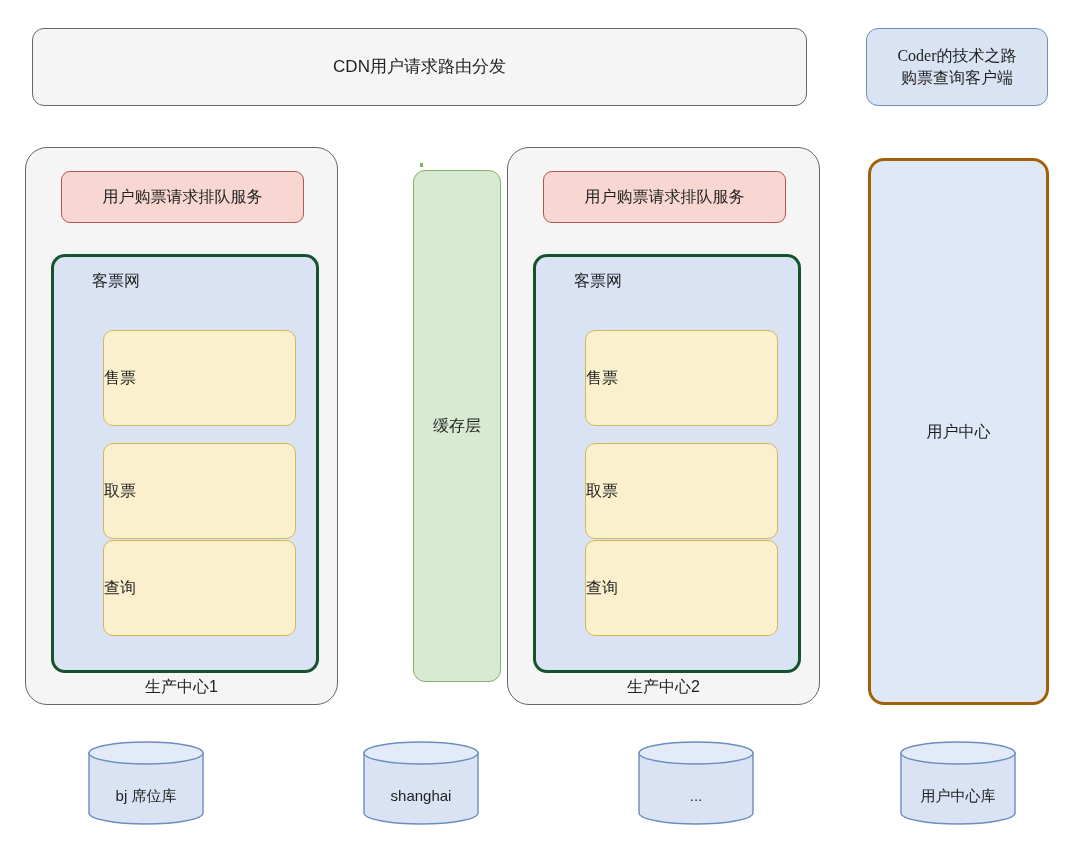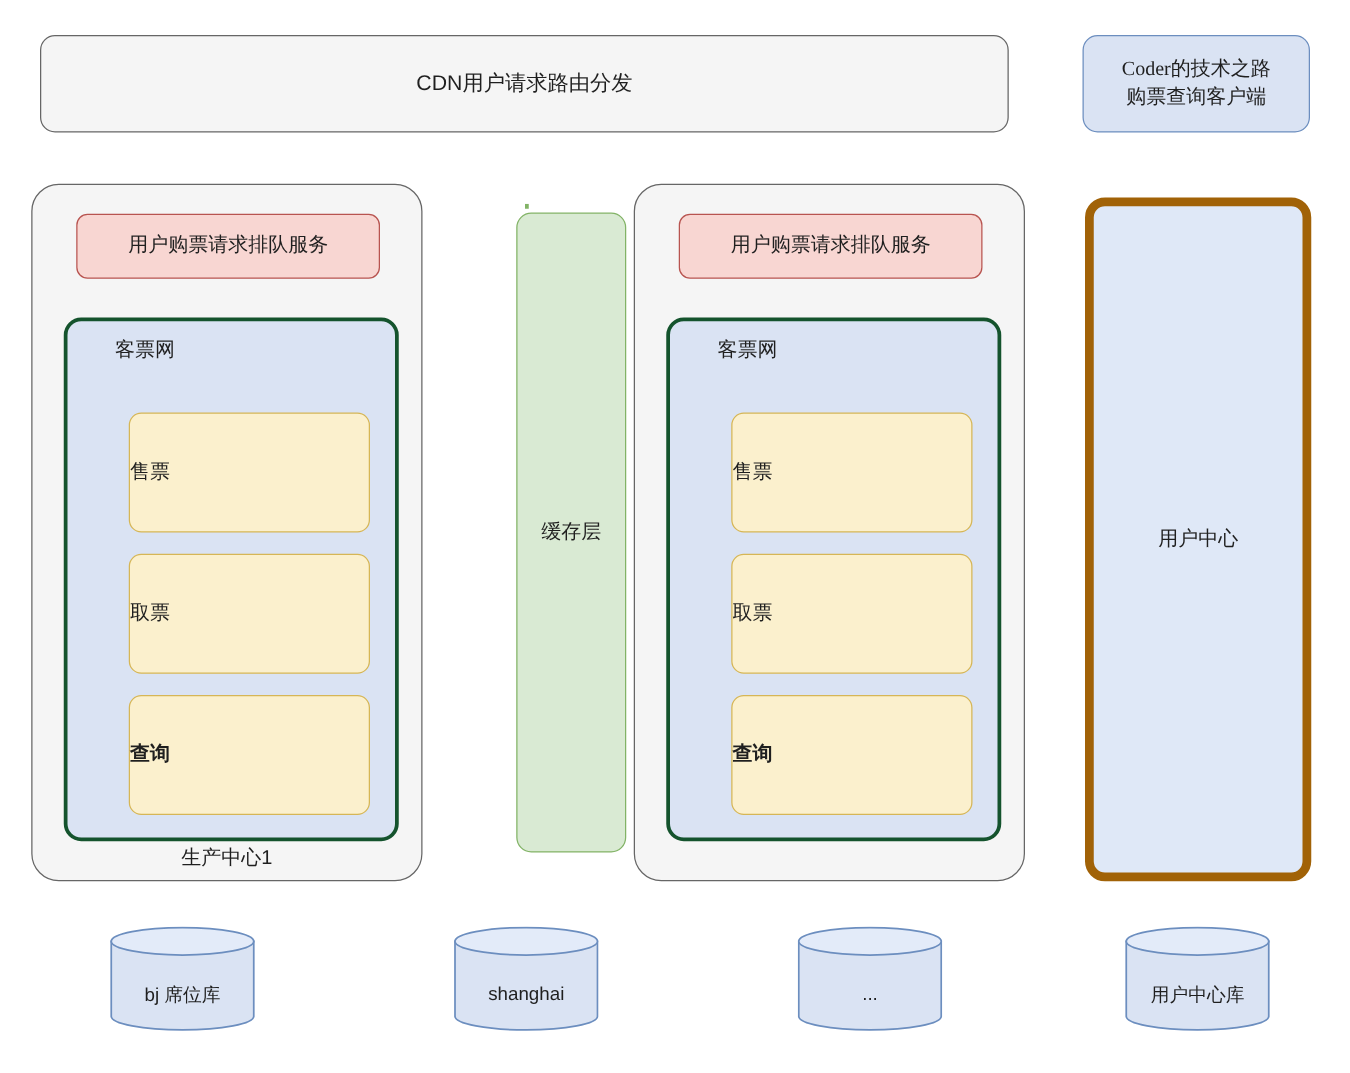--- a/index.html
+++ b/index.html
@@ -132,21 +132,21 @@
     border-radius: 10px;
     display: flex;
     align-items: center;
     justify-content: flex-start;
     font-size: 16px;
     box-sizing: border-box;
     color: #1f1f1f;
   }
   .svc-0 { top: 73px; }
   .svc-1 { top: 186px; }
-  .svc-2 { top: 299px; font-weight: bold; }
+  .svc-2 { top: 283px; }
 
   
   .cache-box {
     left: 377px;
     top: 170px;
     width: 88px;
     height: 512px;
     background: #d9ead3;
     border: 1px solid #82b366;
     border-radius: 12px;
@@ -173,21 +173,21 @@
     padding: 4px 2px;
   }
 
   
   .usercenter-box {
     left: 868px;
     top: 158px;
     width: 181px;
     height: 547px;
     background: #dfe8f7;
-    border: 7px solid #a16207;
+    border: 3px solid #a16207;
     border-radius: 16px;
     font-size: 16px;
     color: #1f1f1f;
   }
 
   
   .db {
     position: absolute;
     width: 116px;
     height: 84px;
@@ -254,20 +254,21 @@
       <div class="svc-box svc-0">
         <span>售票</span>
       </div>
       <div class="svc-box svc-1">
         <span>取票</span>
       </div>
       <div class="svc-box svc-2">
         <span>查询</span>
       </div>
     </div>
+    <div class="center-label">生产中心2</div>
   </div>
 
   <div class="node usercenter-box">
     <span>用户中心</span>
   </div>
 
   <div class="db" id="db2">
     <svg viewBox="0 0 116 84" xmlns="http://www.w3.org/2000/svg">
       <path d="M1 12 L1 72 A57 11 0 0 0 115 72 L115 12 Z" fill="#dae3f3" stroke="#6c8ebf" stroke-width="1.4"></path>
       <ellipse cx="58" cy="12" rx="57" ry="11" fill="#e3ebf9" stroke="#6c8ebf" stroke-width="1.4"></ellipse>

